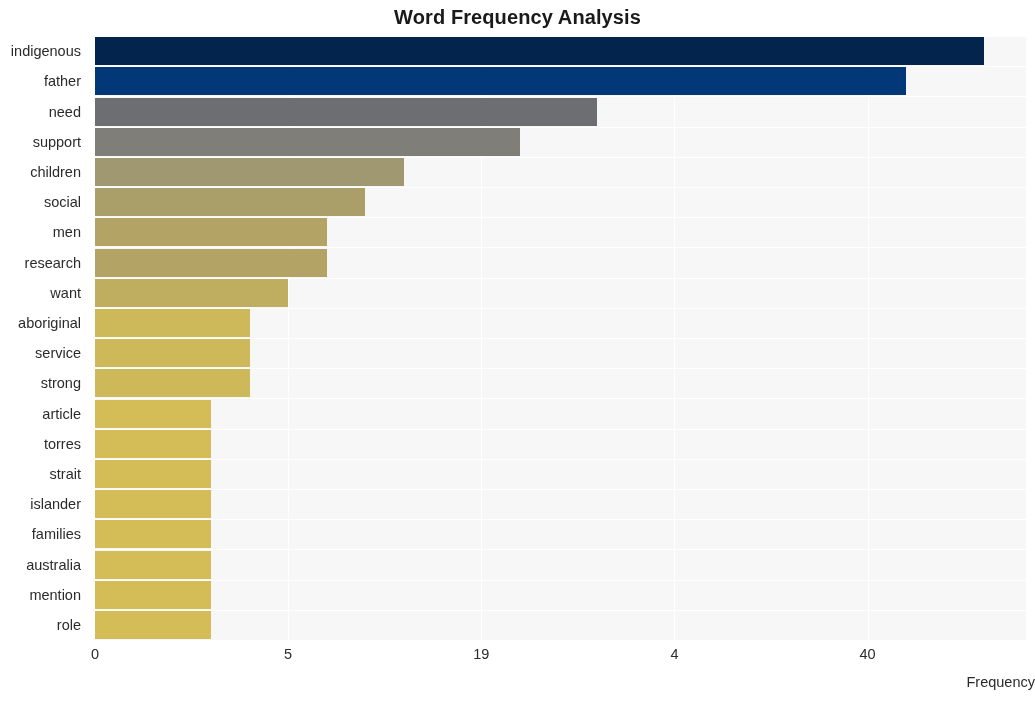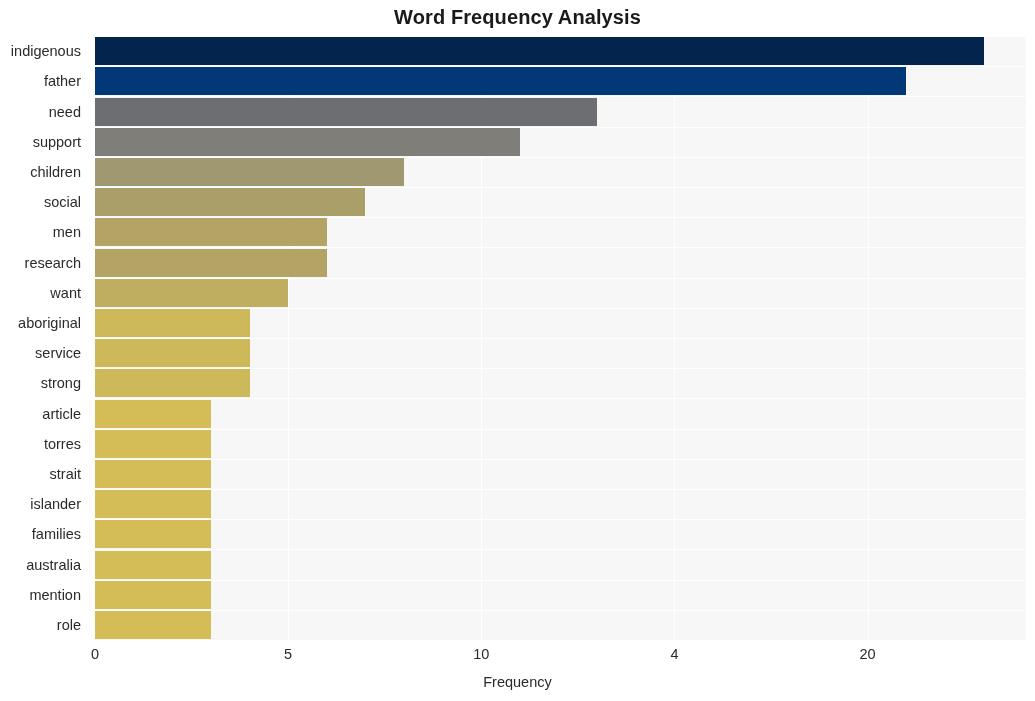--- a/index.html
+++ b/index.html
@@ -104,21 +104,21 @@
     top: 0;
     transform: translateX(-50%);
     font-size: 14.5px;
     color: #2b2b2b;
   }
   #x-axis-title {
     position: absolute;
     left: 0;
     top: 674px;
     width: 1035px;
-    text-align: center;
+    text-align: right;
     font-size: 14.5px;
     color: #2b2b2b;
   }
 </style>
 </head>
 <body>
 
 <div id="chart-root">
 
   <div id="chart-title">Word Frequency Analysis</div>
@@ -236,20 +236,20 @@
       <div class="y-tick-label" style="top: 460.1px; padding-right: 7px;">islander</div>
       <div class="y-tick-label" style="top: 490.3px; padding-right: 7px;">families</div>
       <div class="y-tick-label" style="top: 520.5px; padding-right: 7px;">australia</div>
       <div class="y-tick-label" style="top: 550.7px; padding-right: 7px;">mention</div>
       <div class="y-tick-label" style="top: 580.9px; padding-right: 7px;">role</div>
     </div>
 
   <div id="x-axis">
       <div class="x-tick-label" style="left: 95px;">0</div>
       <div class="x-tick-label" style="left: 288.154px;">5</div>
-      <div class="x-tick-label" style="left: 481.307px;">10</div>
+      <div class="x-tick-label" style="left: 481.307px;">19</div>
       <div class="x-tick-label" style="left: 674.461px;">4</div>
-      <div class="x-tick-label" style="left: 867.614px;">20</div>
+      <div class="x-tick-label" style="left: 867.614px;">40</div>
     </div>
 
   <div id="x-axis-title">Frequency</div>
 
 </div>
 
 </body></html>

